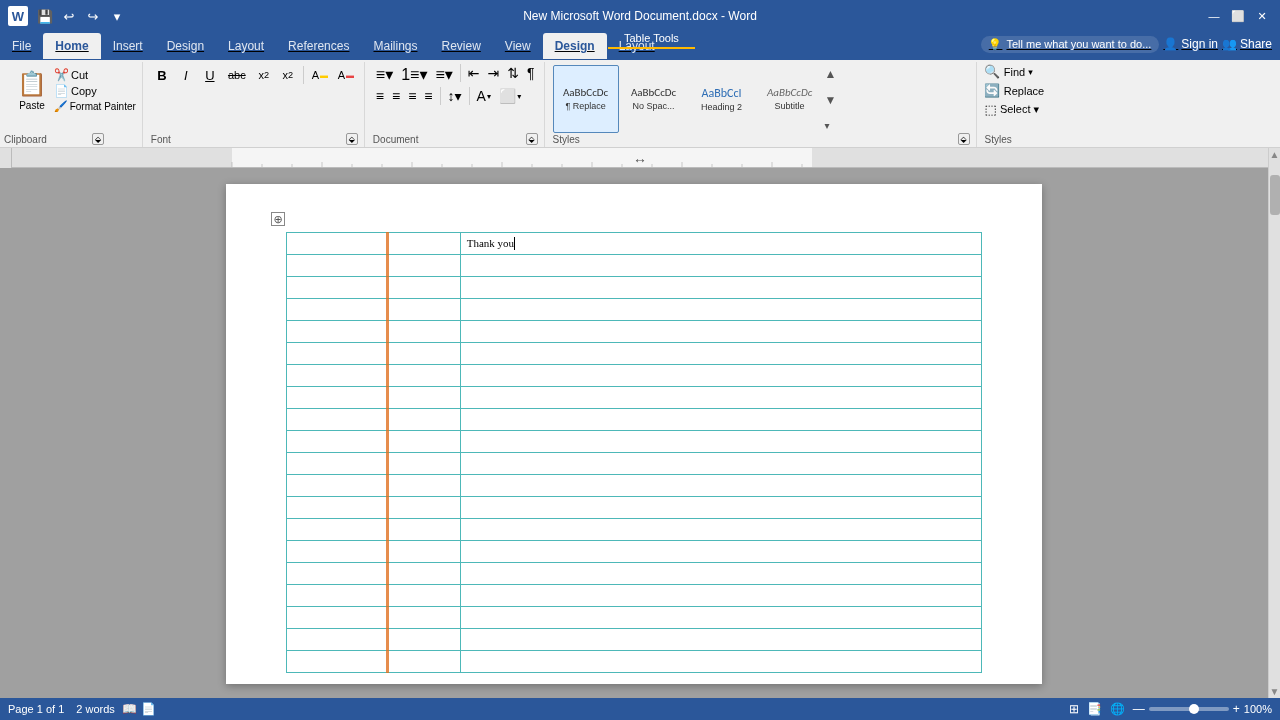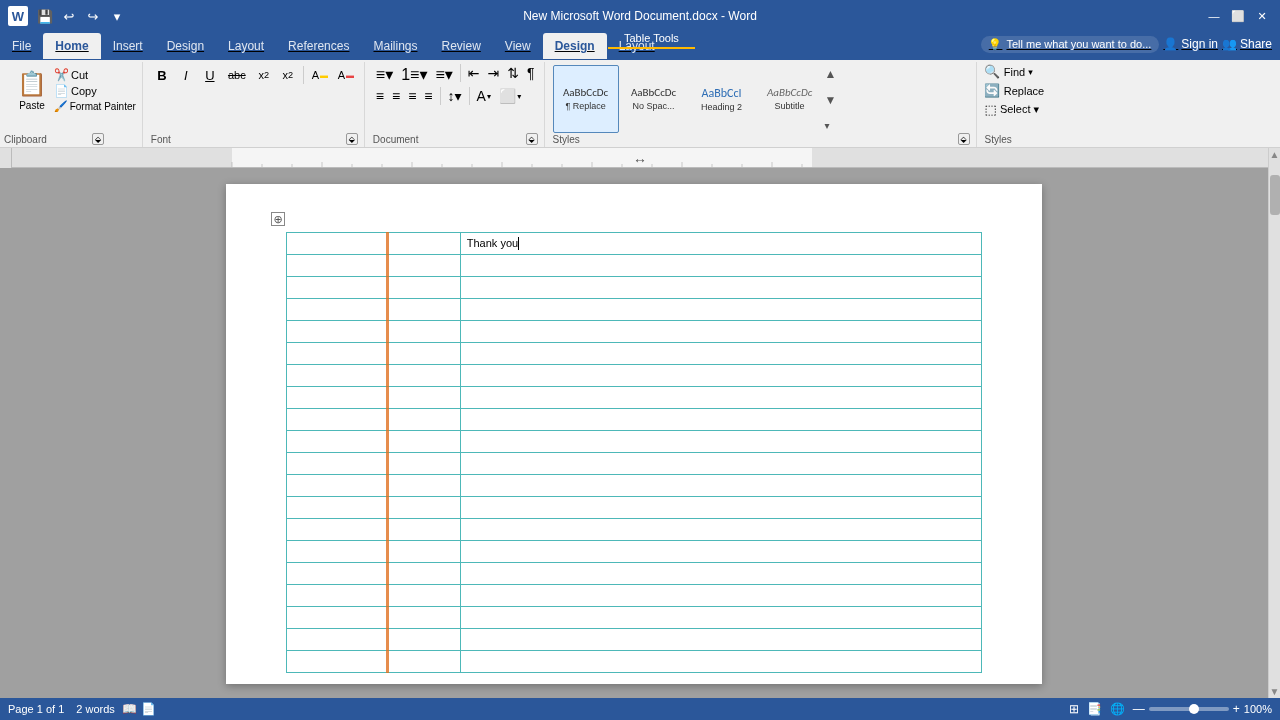--- a/index.html
+++ b/index.html
@@ -170,21 +170,21 @@
     .doc-table {
       width: 100%;
       border-collapse: collapse;
       margin-top: 8px;
     }
     .doc-table td {
       border: 1px solid #4db8b8;
       height: 22px;
       padding: 2px 6px;
       font-size: 11px;
-      font-family: Liberation Sans, sans-serif;
+      font-family: Liberation Serif, serif;
     }
     .doc-table .content-cell {
       width: 75%;
     }
     .doc-table .label-cell {
       width: 25%;
     }
     .cursor-cell {
       position: relative;
     }

